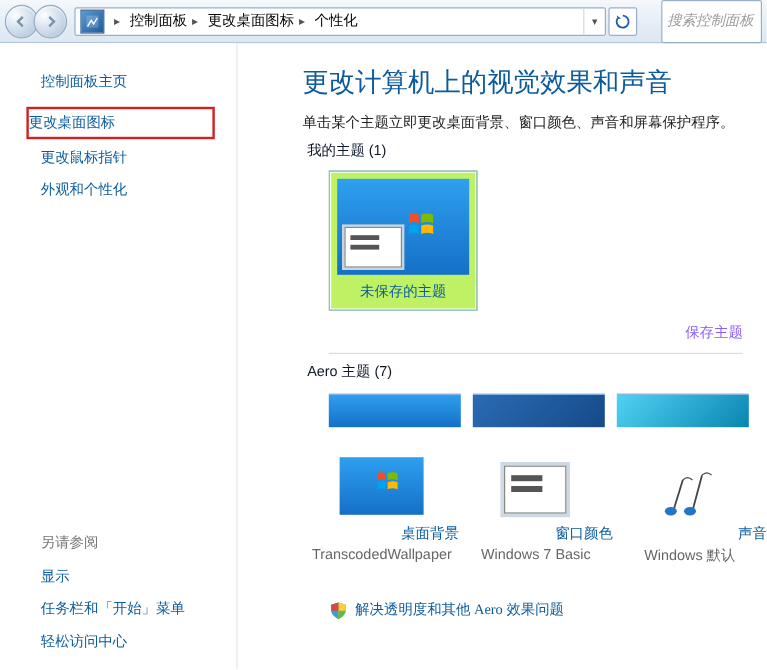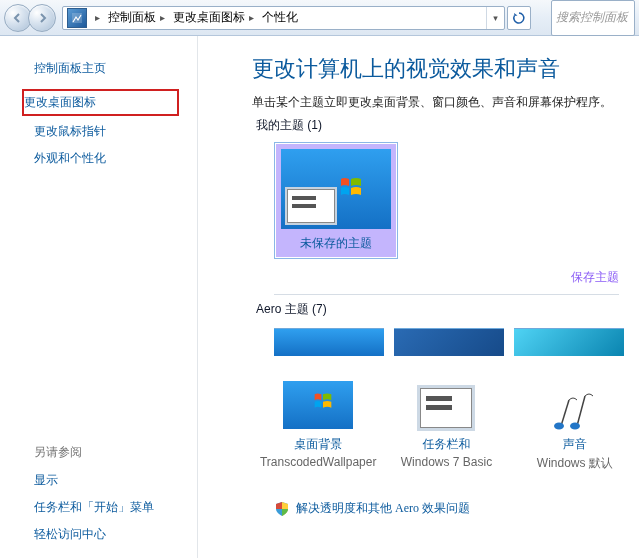--- a/index.html
+++ b/index.html
@@ -143,21 +143,21 @@
     margin-bottom: 0;
   }
   .group-h {
     color: #0f172a;
     margin: 6px 0 8px 4px;
   }
   .theme-item {
     display: inline-block;
     margin-left: 22px;
     border: 1px solid #8ab7e6;
-    background: #c4b5fd;
+    background: #bef264;
     padding: 6px;
     text-align: center;
     box-shadow: inset 0 0 0 1px #fff;
   }
   .theme-thumb {
     width: 110px; height: 80px;
     background: linear-gradient(to bottom, #2f9fef 0%, #1470c5 100%);
     position: relative;
     margin-bottom: 6px;
   }
@@ -201,21 +201,21 @@
   .aero-thumb.v3 { background: linear-gradient(135deg,#4fd3f4,#0a84b0); }
   .bottom-grid {
     display: flex;
     margin: 24px 0 0 2px;
   }
   .bottom-item {
     width: 155px;
     text-align: center;
   }
   .bottom-icon-wrap { height: 56px; display:flex; align-items:center; justify-content:center; }
-  .bottom-link { color: #0b5a9d; cursor: pointer; }
+  .bottom-link { color: #0b5a9d; cursor: pointer; text-align: right; }
   .bottom-sub { color: #666; margin-top: 2px; }
   .trouble-row {
     margin: 28px 0 0 22px;
     display: flex; align-items: center; gap: 6px; font-family: Liberation Serif, serif;
   }
   .shield {
     width: 16px; height: 16px;
   }
   .divider {
     border-top: 1px solid #d6dde5;
@@ -337,21 +337,21 @@
         <div class="bottom-link">桌面背景</div>
         <div class="bottom-sub">TranscodedWallpaper</div>
       </div>
 
       <div class="bottom-item">
         <div class="bottom-icon-wrap">
           <div style="width:52px;height:40px;background:#fff;border:1px solid #888;box-shadow:0 0 0 3px #cdd9e5;position:relative">
             <div style="position:absolute;left:5px;top:7px;width:26px;height:5px;background:#555;box-shadow:0 9px 0 #555"></div>
           </div>
         </div>
-        <div class="bottom-link">任务栏和</div>
+        <div class="bottom-link">窗口颜色</div>
         <div class="bottom-sub">Windows 7 Basic</div>
       </div>
 
       <div class="bottom-item">
         <div class="bottom-icon-wrap">
           <svg width="48" height="44" viewBox="0 0 48 44">
             <line x1="10" y1="40" x2="18" y2="14" stroke="#444" stroke-width="1.5"></line>
             <line x1="26" y1="40" x2="34" y2="10" stroke="#444" stroke-width="1.5"></line>
             <ellipse cx="8" cy="40" rx="5" ry="3.5" fill="#2376c7"></ellipse>
             <ellipse cx="24" cy="40" rx="5" ry="3.5" fill="#2376c7"></ellipse>

